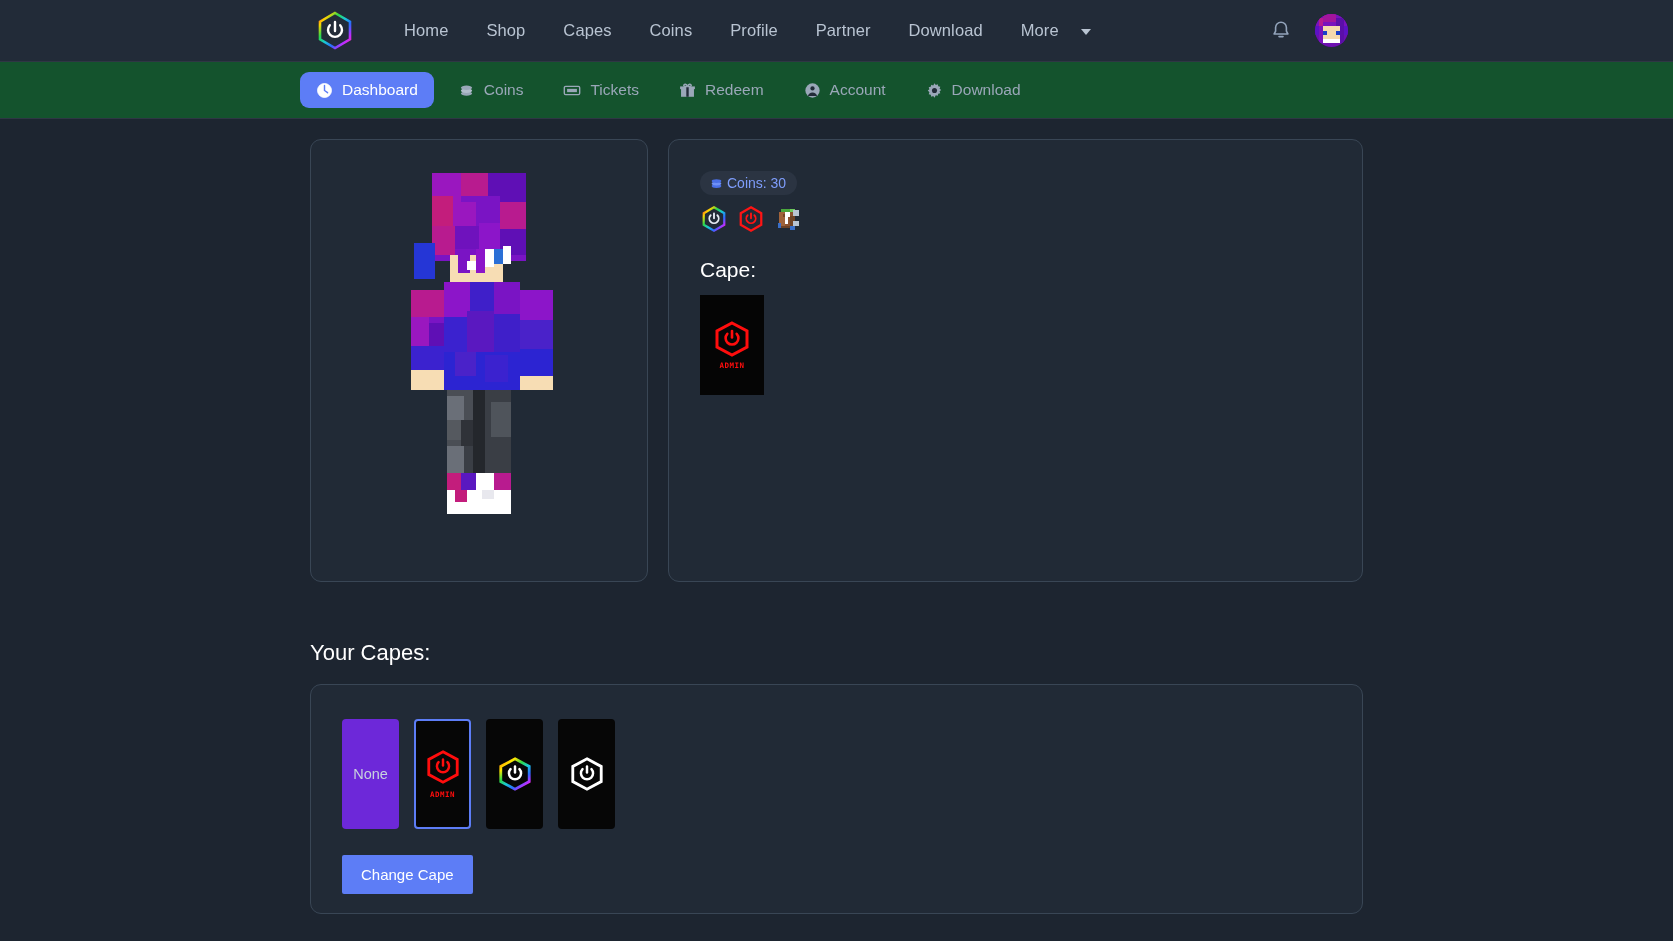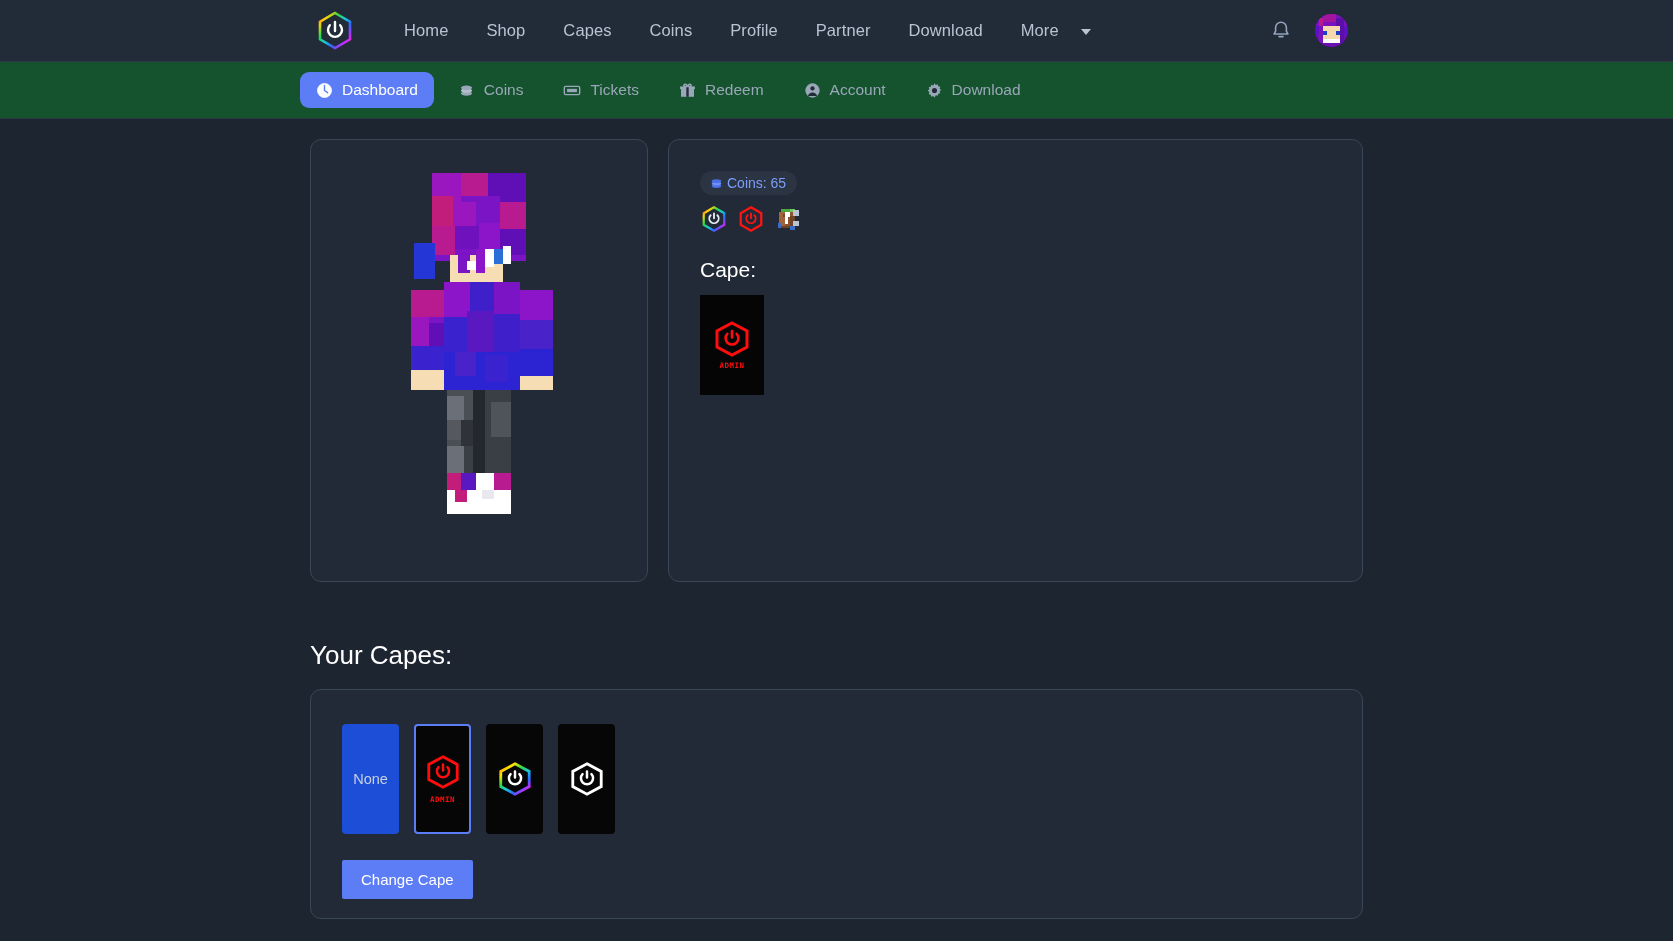--- a/index.html
+++ b/index.html
@@ -176,21 +176,21 @@
     font-family: "DejaVu Sans Mono", monospace;
     font-size: 7.5px;
     font-weight: bold;
     letter-spacing: .5px;
     color: #ff0d0d;
   }
 
   
   .capes-title {
     color: #ffffff;
-    font-size: 26px;
+    font-size: 22px;
     padding: 58px 0 18px 310px;
   }
   .capes-card {
     margin: 0 310px;
     min-height: 230px;
     padding: 34px 0 0 31px;
   }
   .capes-row { display: flex; gap: 15px; }
   .cape-opt {
     width: 57px;
@@ -199,21 +199,21 @@
     border-radius: 4px;
     display: flex;
     flex-direction: column;
     align-items: center;
     justify-content: center;
     gap: 5px;
     cursor: pointer;
     border: 2px solid transparent;
   }
   .cape-opt.none {
-    background: #1d4ed8;
+    background: #6d28d9;
     color: #c8d2de;
     font-size: 14.5px;
   }
   .cape-opt.selected { border-color: #5d7df6; }
   .change-btn {
     margin-top: 26px;
     background: #5d7df6;
     color: #ffffff;
     border: none;
     border-radius: 2px;
@@ -417,21 +417,21 @@
     </div>
 
     <div class="card profile-card">
 
       <div class="coins-badge">
         <svg width="15" height="15" viewBox="0 0 20 20">
           <ellipse cx="10" cy="13.4" rx="6.4" ry="2.5" fill="#4a6fe8"></ellipse>
           <ellipse cx="10" cy="10.1" rx="6.4" ry="2.5" fill="#6f90f7"></ellipse>
           <ellipse cx="10" cy="6.8" rx="6.4" ry="2.5" fill="#4a6fe8"></ellipse>
         </svg>
-        <span>Coins: 65</span>
+        <span>Coins: 30</span>
       </div>
 
 
       <div class="badges-row">
         <svg class="badge-ico" viewBox="0 0 30 30">
           <defs>
             <linearGradient id="bgrad" x1="0" y1="0" x2="1" y2="1">
               <stop offset="0%" stop-color="#ff2d2d"></stop>
                 <stop offset="18%" stop-color="#ffd400"></stop>
               <stop offset="36%" stop-color="#2bd94a"></stop>

